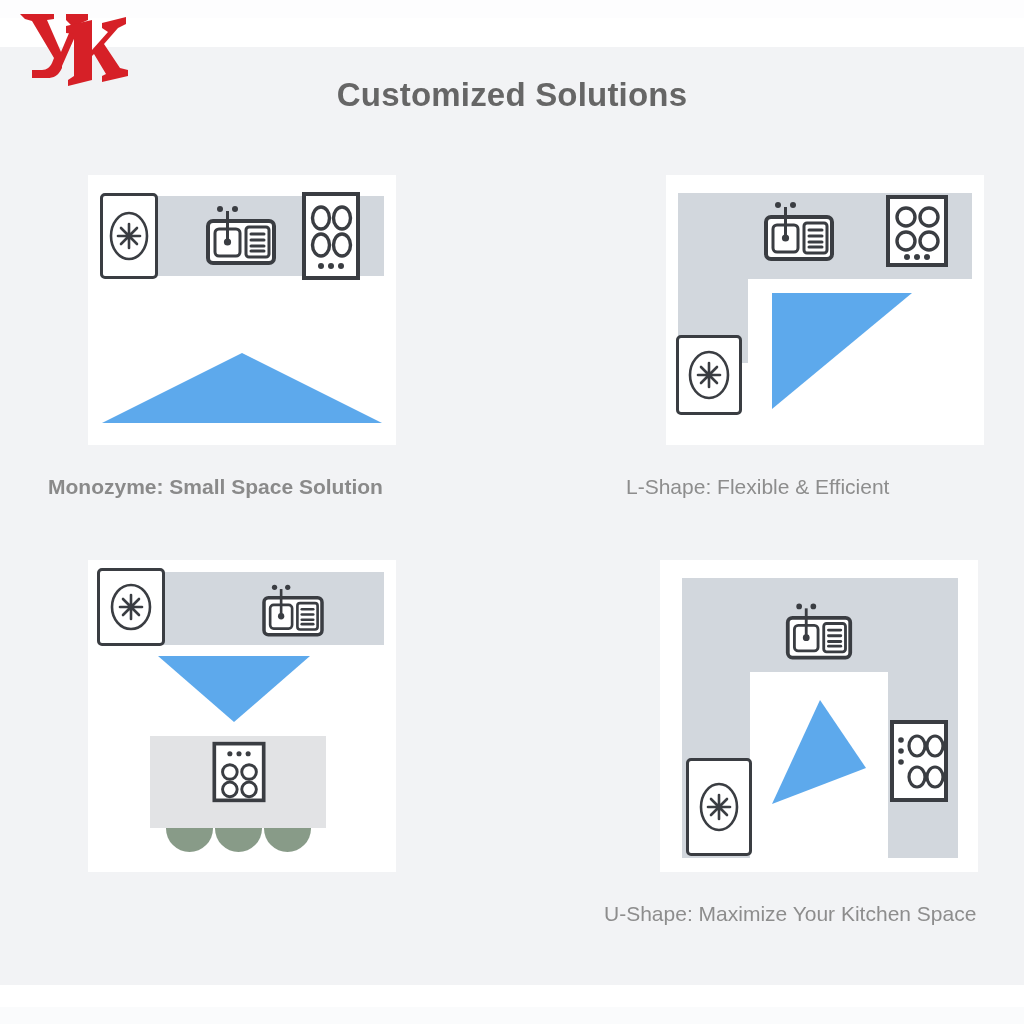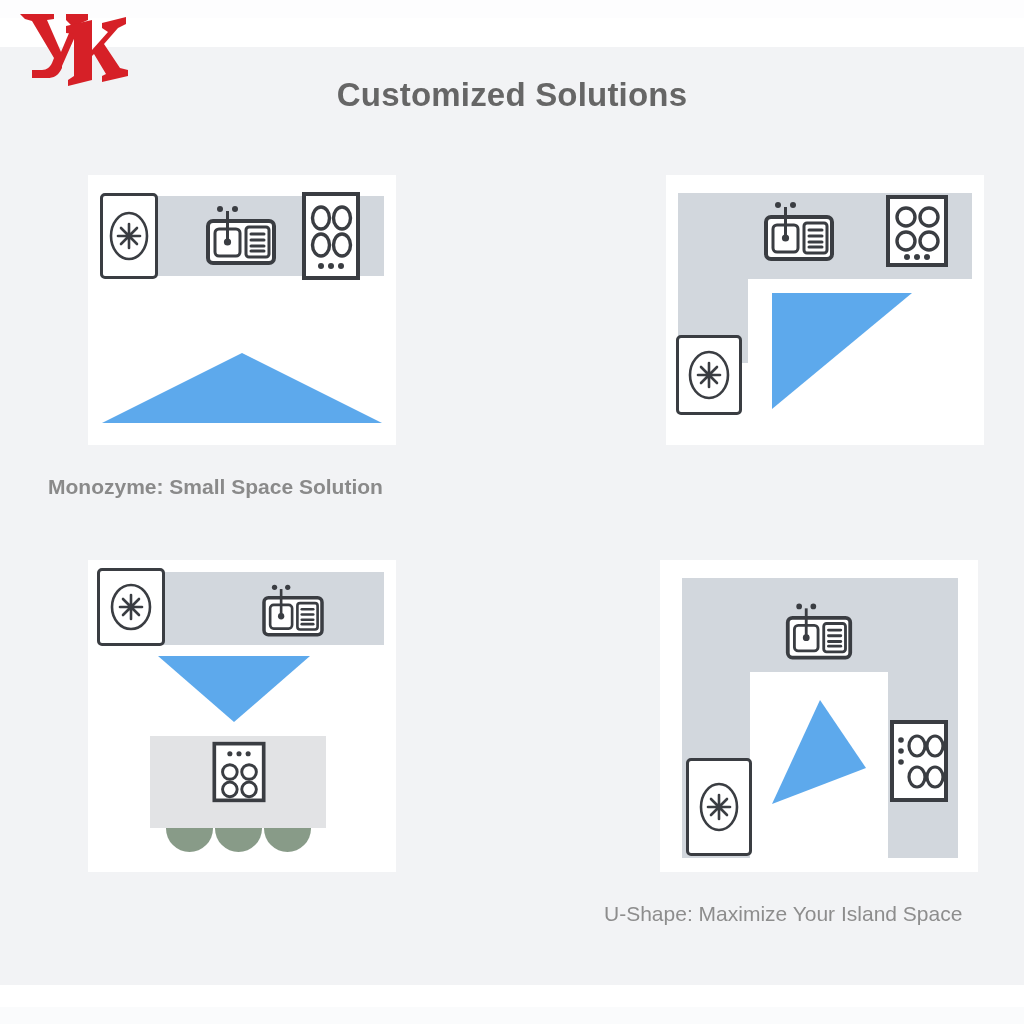--- a/index.html
+++ b/index.html
@@ -280,20 +280,21 @@
         </svg>
       </div>
 
       <div class="tri" style="left:106px; top:118px;">
         <svg width="140" height="116" viewBox="0 0 140 116">
           <polygon points="0,0 140,0 0,116" fill="#5da9ec"></polygon>
         </svg>
       </div>
     </div>
 
+    <div class="caption caption-1">L-Shape: Flexible &amp; Efficient</div>
   </div>
 
   <div class="cell cell-2">
     <div class="diagram diagram-2">
 
       <div class="counter" style="left:12px; top:12px; width:284px; height:73px;"></div>
 
       <div class="appliance" style="left:9px; top:8px; width:68px; height:78px;">
         <svg width="62" height="72" viewBox="0 0 62 72">
           <ellipse cx="31" cy="36" rx="19" ry="22" fill="none" stroke="#3a3d42" stroke-width="2.6"></ellipse>
@@ -403,16 +404,16 @@
         </svg>
       </div>
 
       <div class="tri" style="left:112px; top:140px;">
         <svg width="94" height="104" viewBox="0 0 94 104">
           <polygon points="48,0 94,68 0,104" fill="#5da9ec"></polygon>
         </svg>
       </div>
     </div>
 
-    <div class="caption caption-3">U-Shape: Maximize Your Island Space</div>
+    <div class="caption caption-3">U-Shape: Maximize Your Kitchen Space</div>
   </div>
 
 </div>
 
 </body></html>

